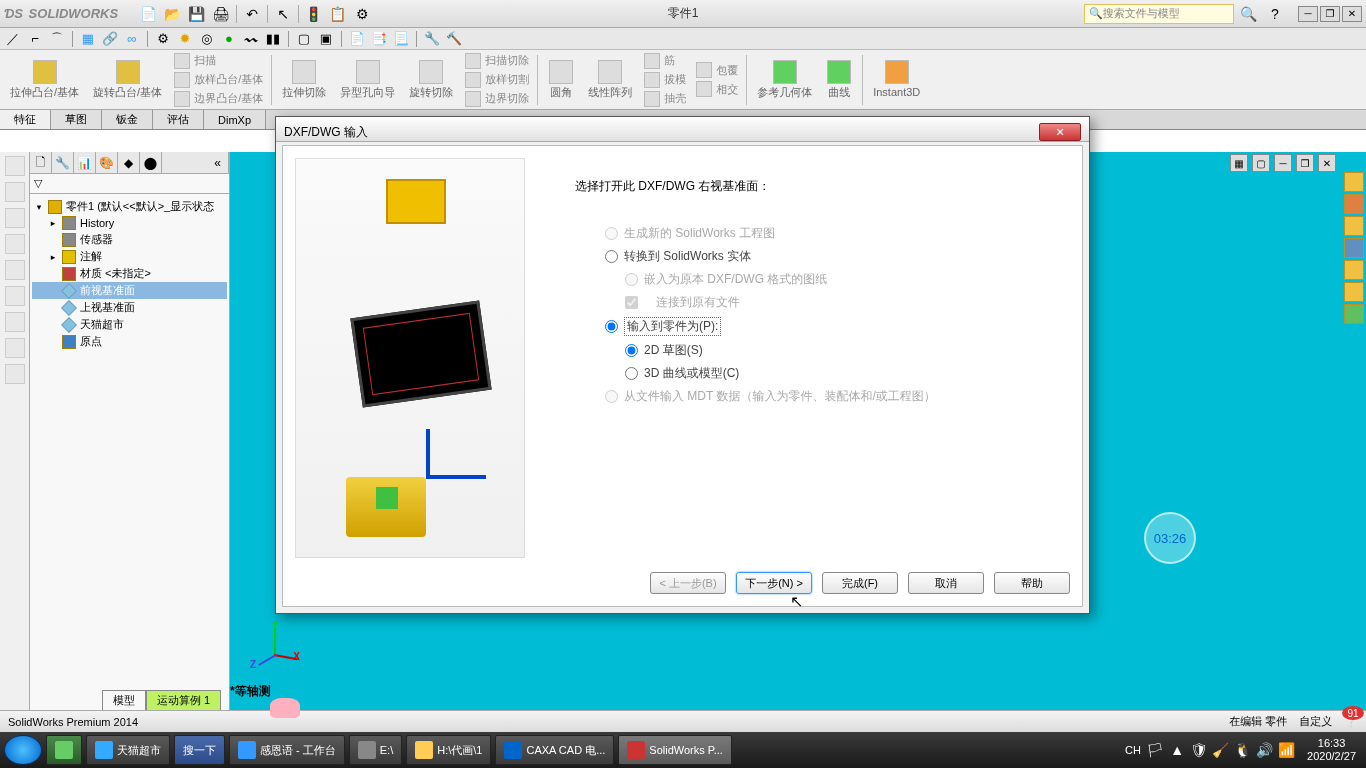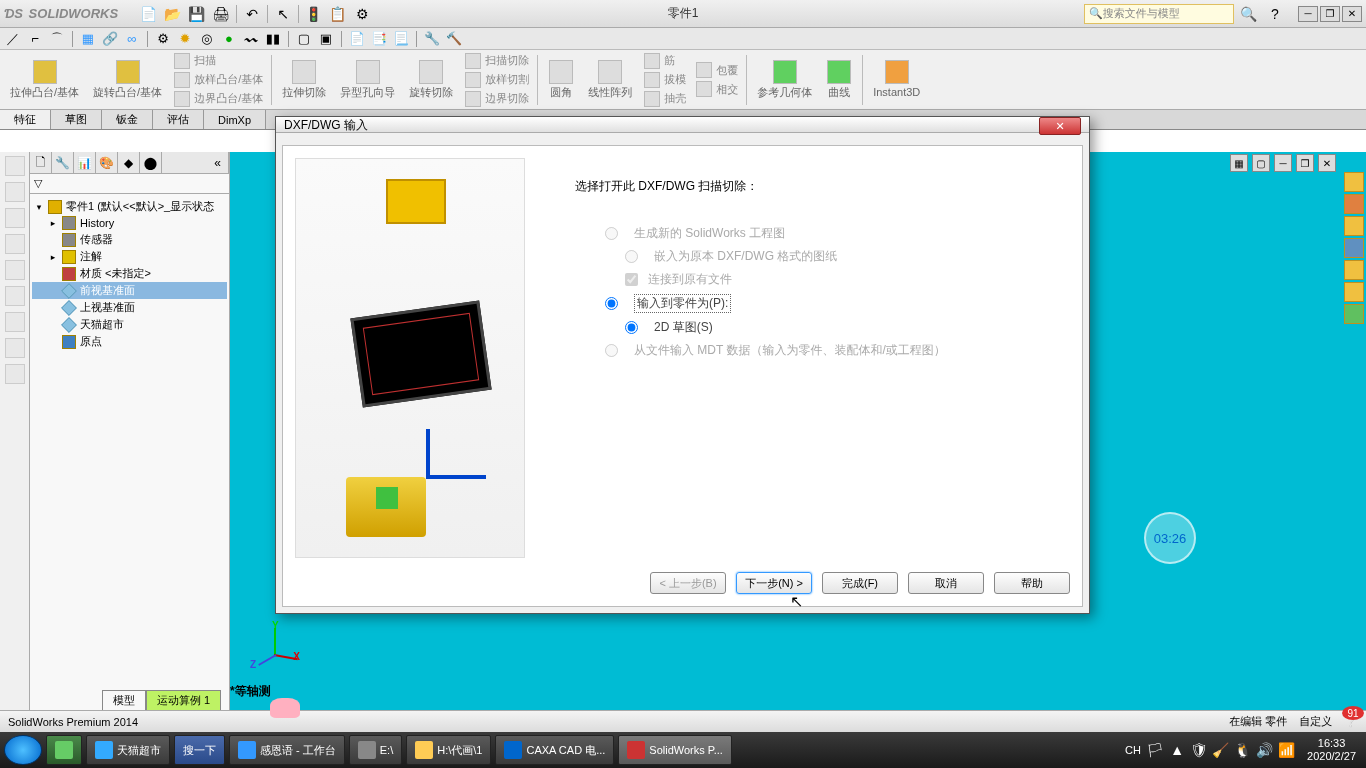--- a/index.html
+++ b/index.html
@@ -85,32 +85,32 @@
 .start-orb { width:38px; height:30px; border-radius:50%; background:radial-gradient(circle,#4ec0ff,#0066cc); border:1px solid #003366; cursor:pointer; }
 .task-item { height:30px; padding:0 8px; margin-left:4px; background:linear-gradient(#5a5a5a,#3a3a3a); border:1px solid #222; color:#fff; font-size:11px; display:flex; align-items:center; gap:4px; cursor:pointer; border-radius:2px; max-width:140px; overflow:hidden; white-space:nowrap; }
 .task-item.active { background:linear-gradient(#7a7a7a,#5a5a5a); }
 .task-ico { width:18px; height:18px; background:#888; border-radius:2px; flex-shrink:0; }
 .tray { margin-left:auto; display:flex; align-items:center; gap:6px; color:#fff; font-size:11px; }
 .tray-ico { width:16px; height:16px; cursor:pointer; font-size:14px; display:flex; align-items:center; justify-content:center; }
 .clock { text-align:center; padding:0 6px; line-height:1.2; }
 
 
 .dialog { position:absolute; left:275px; top:116px; width:815px; height:498px; background:#f0f0f0; border:1px solid #555; box-shadow:4px 4px 12px rgba(0,0,0,0.4); z-index:100; }
-.dlg-title { height:16px; background:linear-gradient(#fff,#e0e0e0); display:flex; align-items:flex-start; padding:0 8px; font-size:12px; border-bottom:1px solid #aaa; }
+.dlg-title { height:25px; background:linear-gradient(#fff,#e0e0e0); display:flex; align-items:flex-end; padding:0 8px; font-size:12px; border-bottom:1px solid #aaa; }
 .dlg-close { margin-left:auto; width:42px; height:18px; background:linear-gradient(#e88,#c33); border:1px solid #822; border-radius:2px; color:#fff; display:flex; align-items:center; justify-content:center; font-size:11px; cursor:pointer; }
 .dlg-body { position:absolute; top:28px; left:6px; right:6px; bottom:6px; background:#fff; border:1px solid #bbb; padding:12px; display:flex; }
 .dlg-img { width:230px; height:400px; background:linear-gradient(#fafafa,#f0f0f0); border:1px solid #ddd; margin-right:20px; position:relative; }
 .dlg-content { flex:1; font-size:12px; font-family:"SimSun",serif; }
 .dlg-prompt { margin:20px 0 30px 30px; }
 .radio-group { margin-left:60px; }
-.radio-item { display:flex; align-items:center; gap:16px; margin:6px 0; color:#444; }
+.radio-item { display:flex; align-items:center; gap:6px; margin:6px 0; color:#444; }
 .radio-item.disabled { color:#aaa; }
 .radio-item.sub { margin-left:20px; }
 .radio-item input { margin:0; }
-.chk-item { display:flex; align-items:center; gap:10px; margin:4px 0 4px 20px; color:#aaa; }
+.chk-item { display:flex; align-items:center; gap:18px; margin:4px 0 4px 20px; color:#aaa; }
 .dlg-buttons { position:absolute; bottom:12px; right:12px; display:flex; gap:10px; }
 .dlg-btn { min-width:76px; height:22px; background:linear-gradient(#fdfdfd,#e5e5e5); border:1px solid #888; border-radius:3px; font-size:11px; display:flex; align-items:center; justify-content:center; cursor:pointer; padding:4px 8px; }
 .dlg-btn.disabled { color:#999; }
 .dlg-btn.focus { border:1px solid #3399ff; box-shadow:0 0 2px #3399ff; }
 
 
 .timer { position:absolute; right:170px; top:512px; width:52px; height:52px; border-radius:50%; background:rgba(255,255,255,0.3); border:2px solid rgba(255,255,255,0.6); display:flex; align-items:center; justify-content:center; color:#0066cc; font-size:13px; z-index:50; }
 
 
 .hand { position:absolute; bottom:50px; left:270px; width:30px; height:20px; background:#ffb0c0; border-radius:40% 40% 20% 20%; z-index:60; }
@@ -467,41 +467,49 @@
     <div class="dlg-close">✕</div>
   </div>
   <div class="dlg-body">
     <div class="dlg-img">
       <div class="illus-top"></div>
       <div class="illus-mid"></div>
       <div class="illus-pen"></div>
       <div class="illus-bot"></div>
     </div>
     <div class="dlg-content">
-      <div class="dlg-prompt">选择打开此 DXF/DWG 扫描切除：</div>
+      <div class="dlg-prompt">选择打开此 DXF/DWG 右视基准面：</div>
       <div class="radio-group">
         <div class="radio-item disabled">
             <input type="radio" disabled="" style="">
             <span>生成新的 SolidWorks 工程图</span>
           </div>
+        <div class="radio-item">
+            <input type="radio" style="">
+            <span>转换到 SolidWorks 实体</span>
+          </div>
         <div class="radio-item sub disabled">
             <input type="radio" disabled="" style="">
             <span>嵌入为原本 DXF/DWG 格式的图纸</span>
           </div>
         <div class="chk-item">
             <input type="checkbox" checked="" disabled="" style="">
             <span>连接到原有文件</span>
           </div>
         <div class="radio-item">
             <input type="radio" checked="" style="">
             <span style="border:1px dotted #666;padding:0 2px">输入到零件为(P):</span>
           </div>
         <div class="radio-item sub">
             <input type="radio" checked="" style="">
             <span>2D 草图(S)</span>
+          </div>
+        <div class="radio-item sub">
+            <input type="radio" style="">
+            <span>3D 曲线或模型(C)</span>
           </div>
         <div class="radio-item disabled">
             <input type="radio" disabled="" style="">
             <span>从文件输入 MDT 数据（输入为零件、装配体和/或工程图）</span>
           </div>
       </div>
     </div>
     <div class="dlg-buttons">
       <div class="dlg-btn disabled">&lt; 上一步(B)</div>
       <div class="dlg-btn focus">下一步(N) &gt;</div>

